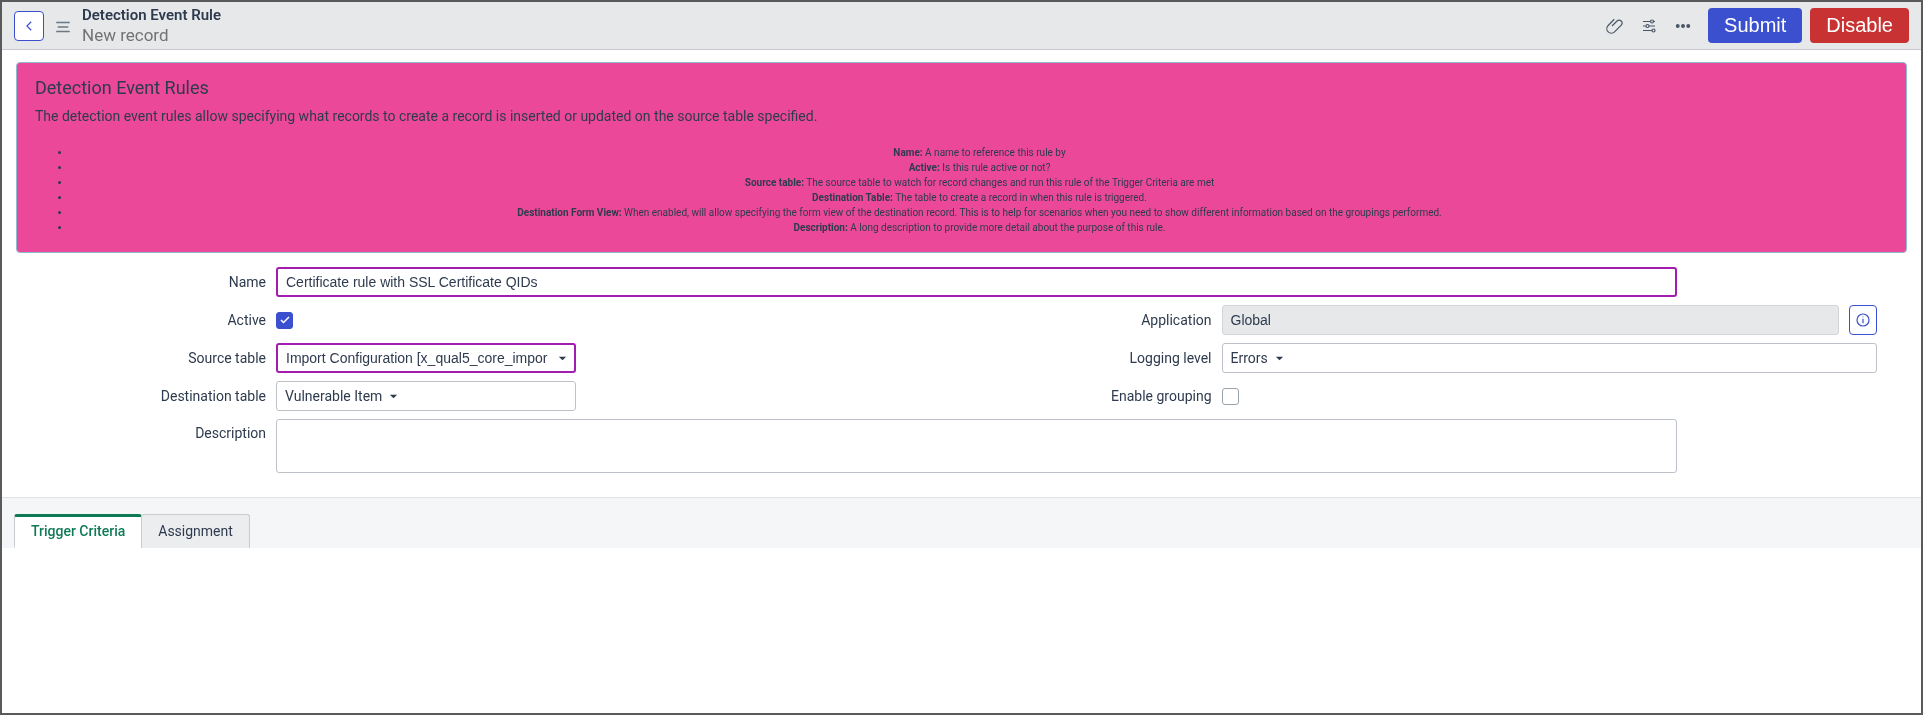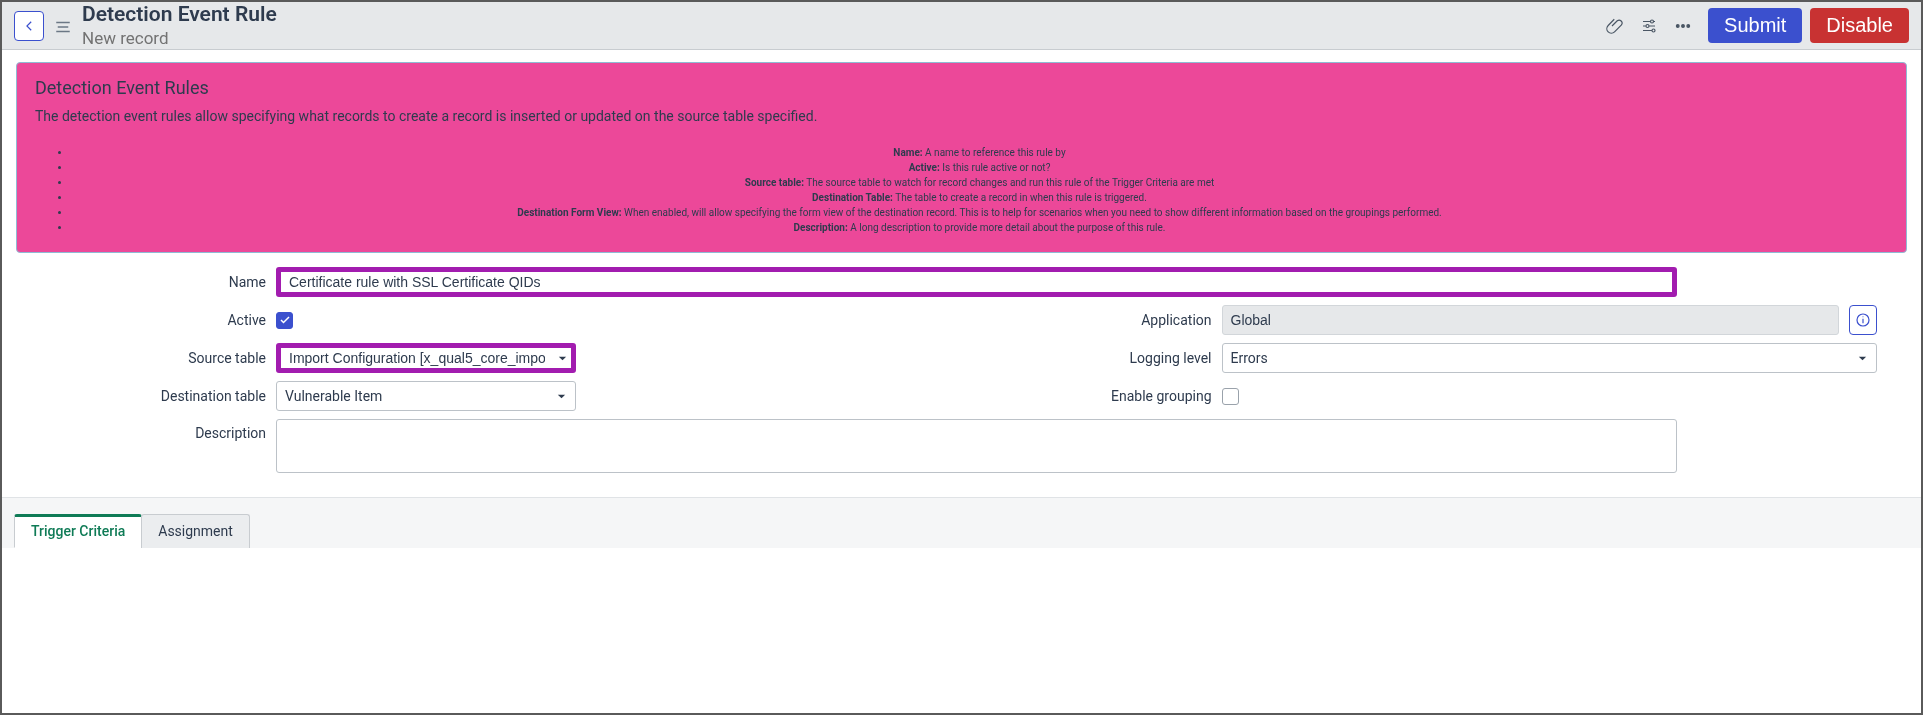--- a/index.html
+++ b/index.html
@@ -34,21 +34,21 @@
     }
     .back-btn svg { width: 14px; height: 14px; fill: #3b50ce; }
     .menu-icon {
       width: 18px; height: 16px;
       display: inline-block;
       margin-right: 10px;
       color:#6b7785;
       cursor:pointer;
     }
     .title-block { display: flex; flex-direction: column; line-height:1.2; }
-    .title { font-size: 21px; font-weight: 600; color:#2e3b4e; }
+    .title { font-size: 15px; font-weight: 600; color:#2e3b4e; }
     .subtitle { font-size: 17px; color:#737373; margin-top:1px; }
     .header-spacer { flex: 1; }
     .hdr-icon {
       width: 26px; height: 26px;
       display:inline-flex; align-items:center; justify-content:center;
       margin: 0 4px;
       color:#4a5664;
       cursor:pointer;
     }
     .hdr-icon svg { width:18px; height:18px; stroke:#4a5664; fill:none; stroke-width:1.6; }
@@ -115,21 +115,21 @@
       text-align: right;
       padding-right: 10px;
       color:#2e3b4e;
       font-size:14px;
     }
     .label-top { align-self:flex-start; padding-top:6px;}
     .field { flex:1; padding-right: 20px; display:flex; align-items:center; }
     .input-text {
       width: 100%;
       height: 30px;
-      border:5px solid #a21caf;
+      border:2px solid #a21caf;
       border-radius:3px;
       padding: 0 8px;
       font-size:14px;
       color:#2e3b4e;
       background:#fff;
     }
     .input-readonly {
       background:#e6e8ea;
       color:#2e3b4e;
       border:1px solid #d2d6da;
@@ -137,21 +137,21 @@
     .input-select {
       width: 300px;
       height: 30px;
       border:1px solid #bcc2c8;
       border-radius:3px;
       padding: 0 8px;
       font-size:14px;
       color:#2e3b4e;
       background:#fff;
       position:relative;
-      display:flex; align-items:center; justify-content:space-between;
+      display:flex; align-items:center; 
       cursor:pointer;
     }
     .input-select.full { width:100%; }
     .select-text { white-space:nowrap; overflow:hidden; text-overflow:ellipsis; }
     .input-select svg { width:11px; height:11px; fill:#2e3b4e; flex-shrink:0; margin-left:6px; }
     .lookup-wrap { position:relative; display:flex; align-items:center; width:300px; }
     .lookup-caret { position:absolute; right:8px; pointer-events:none; }
     .chk {
       width:17px; height:17px;
       border:1px solid #9aa2ab;

